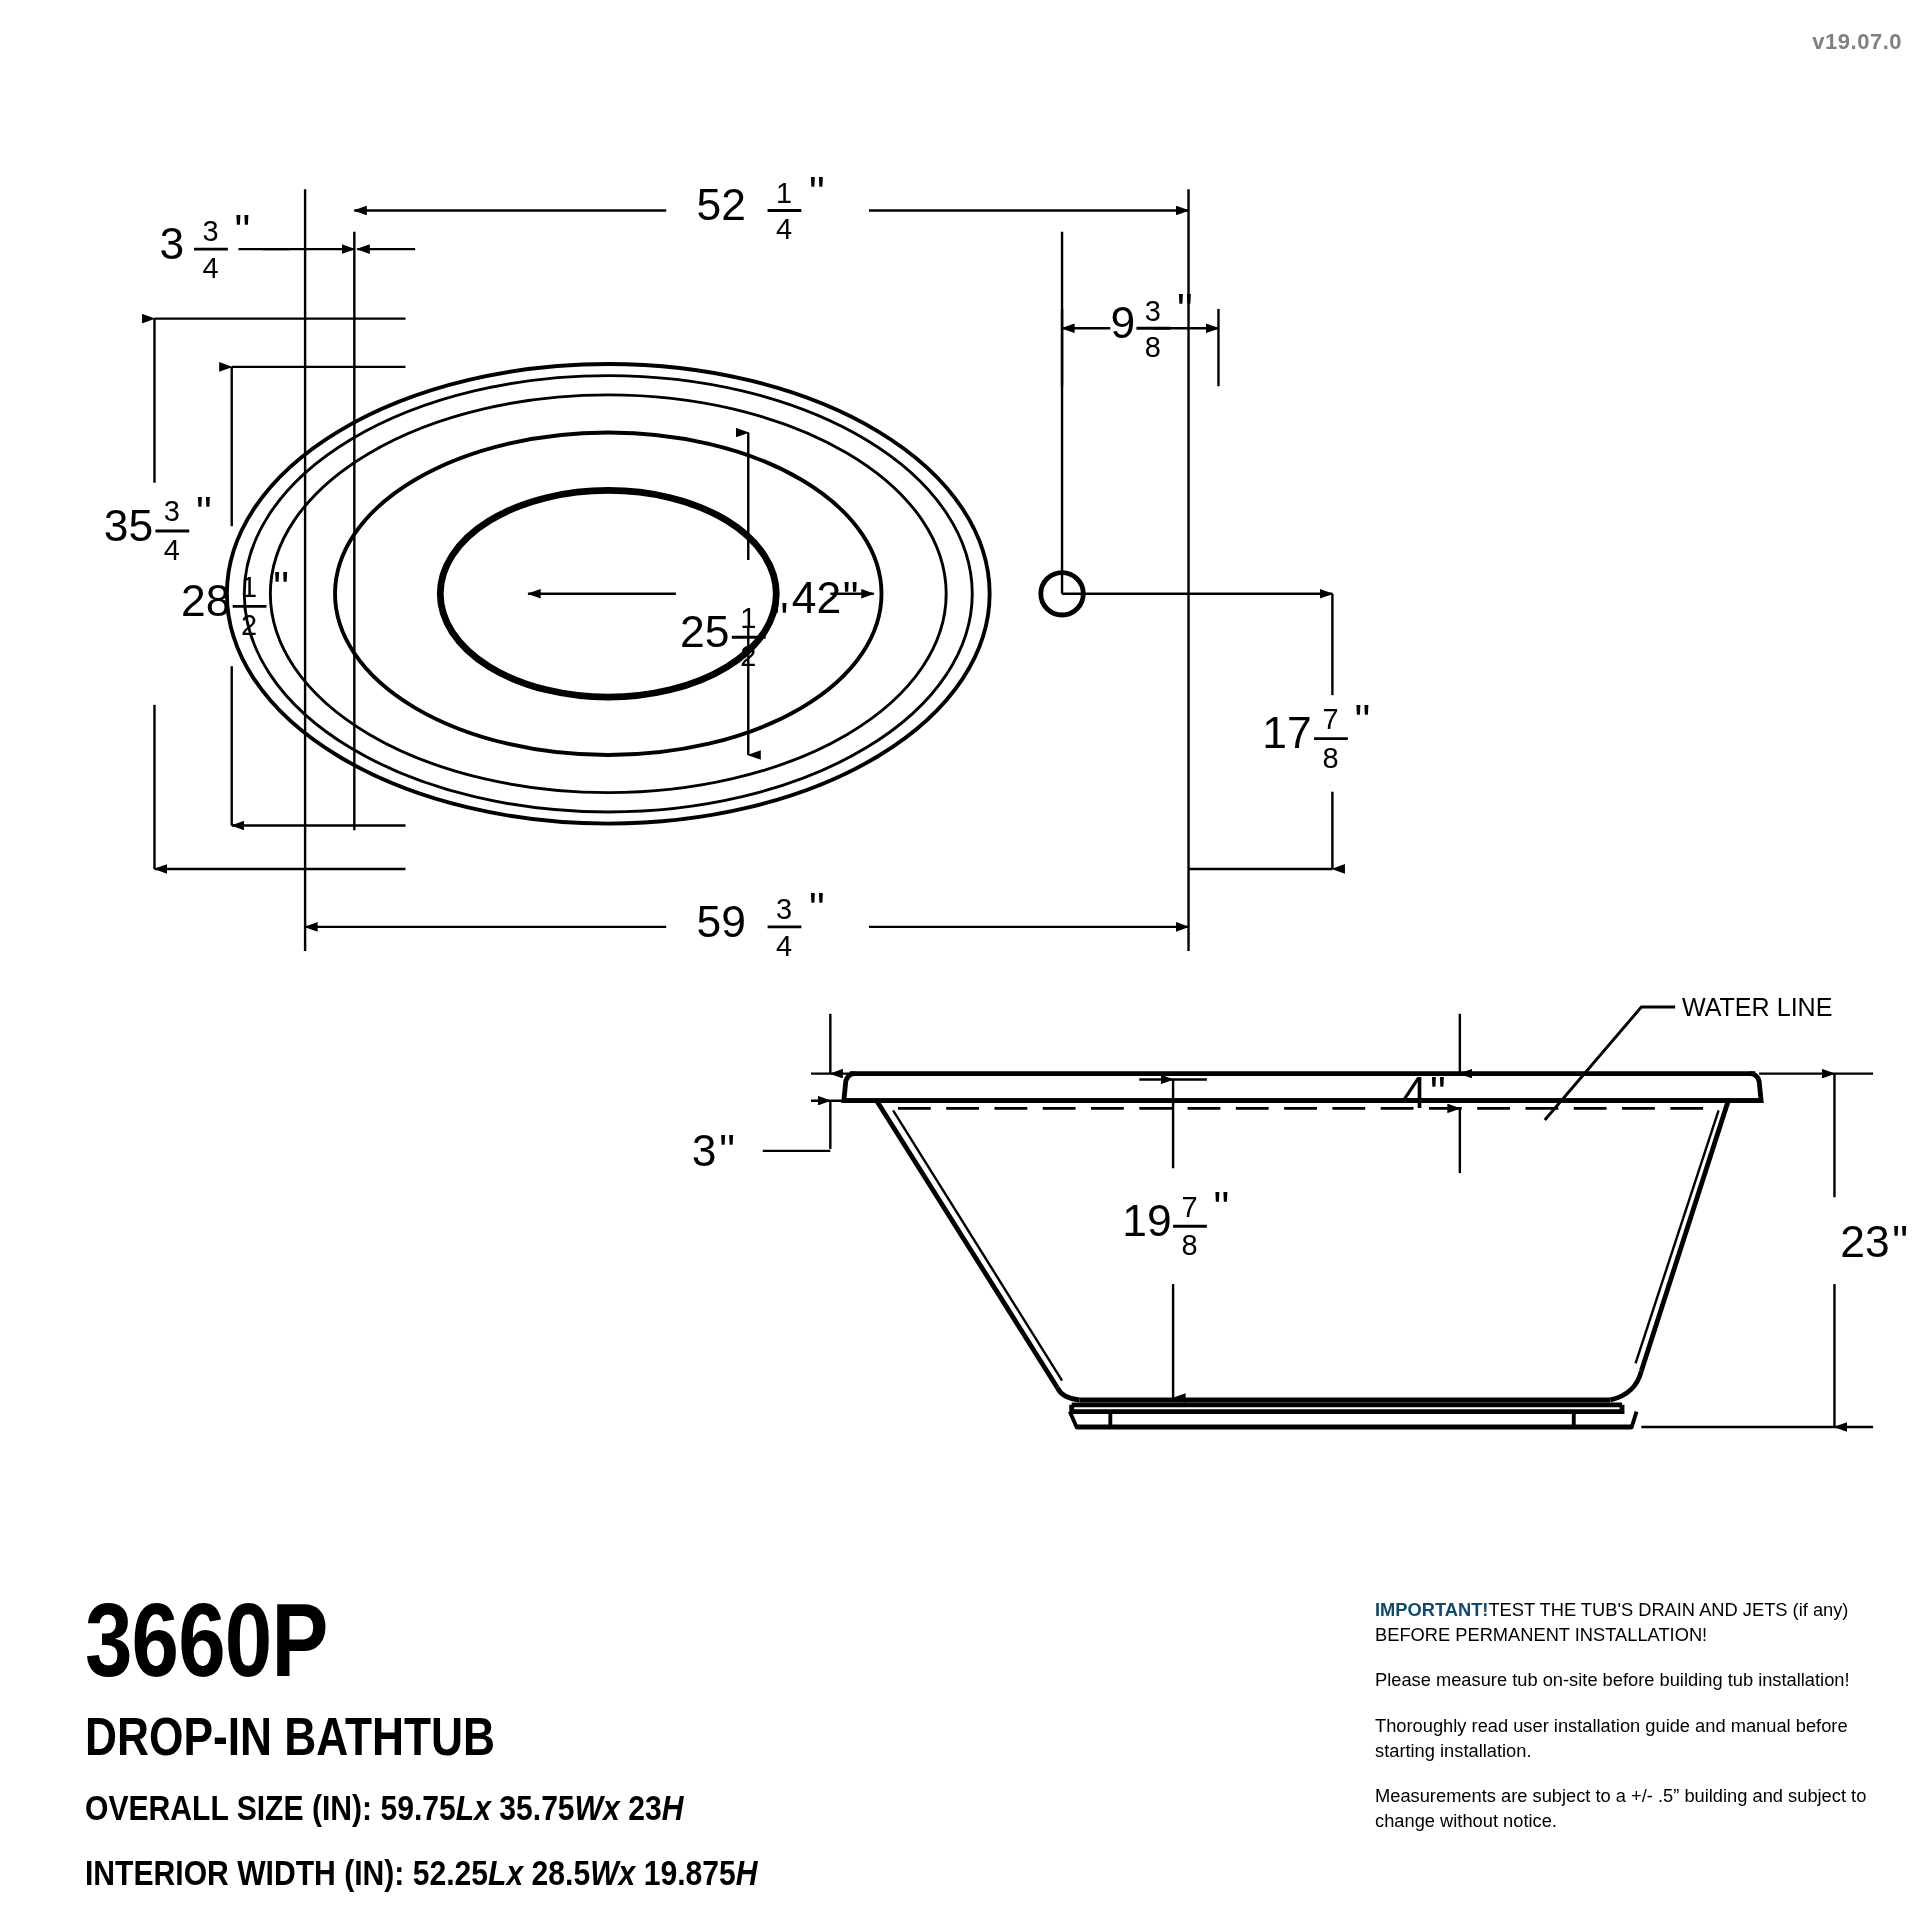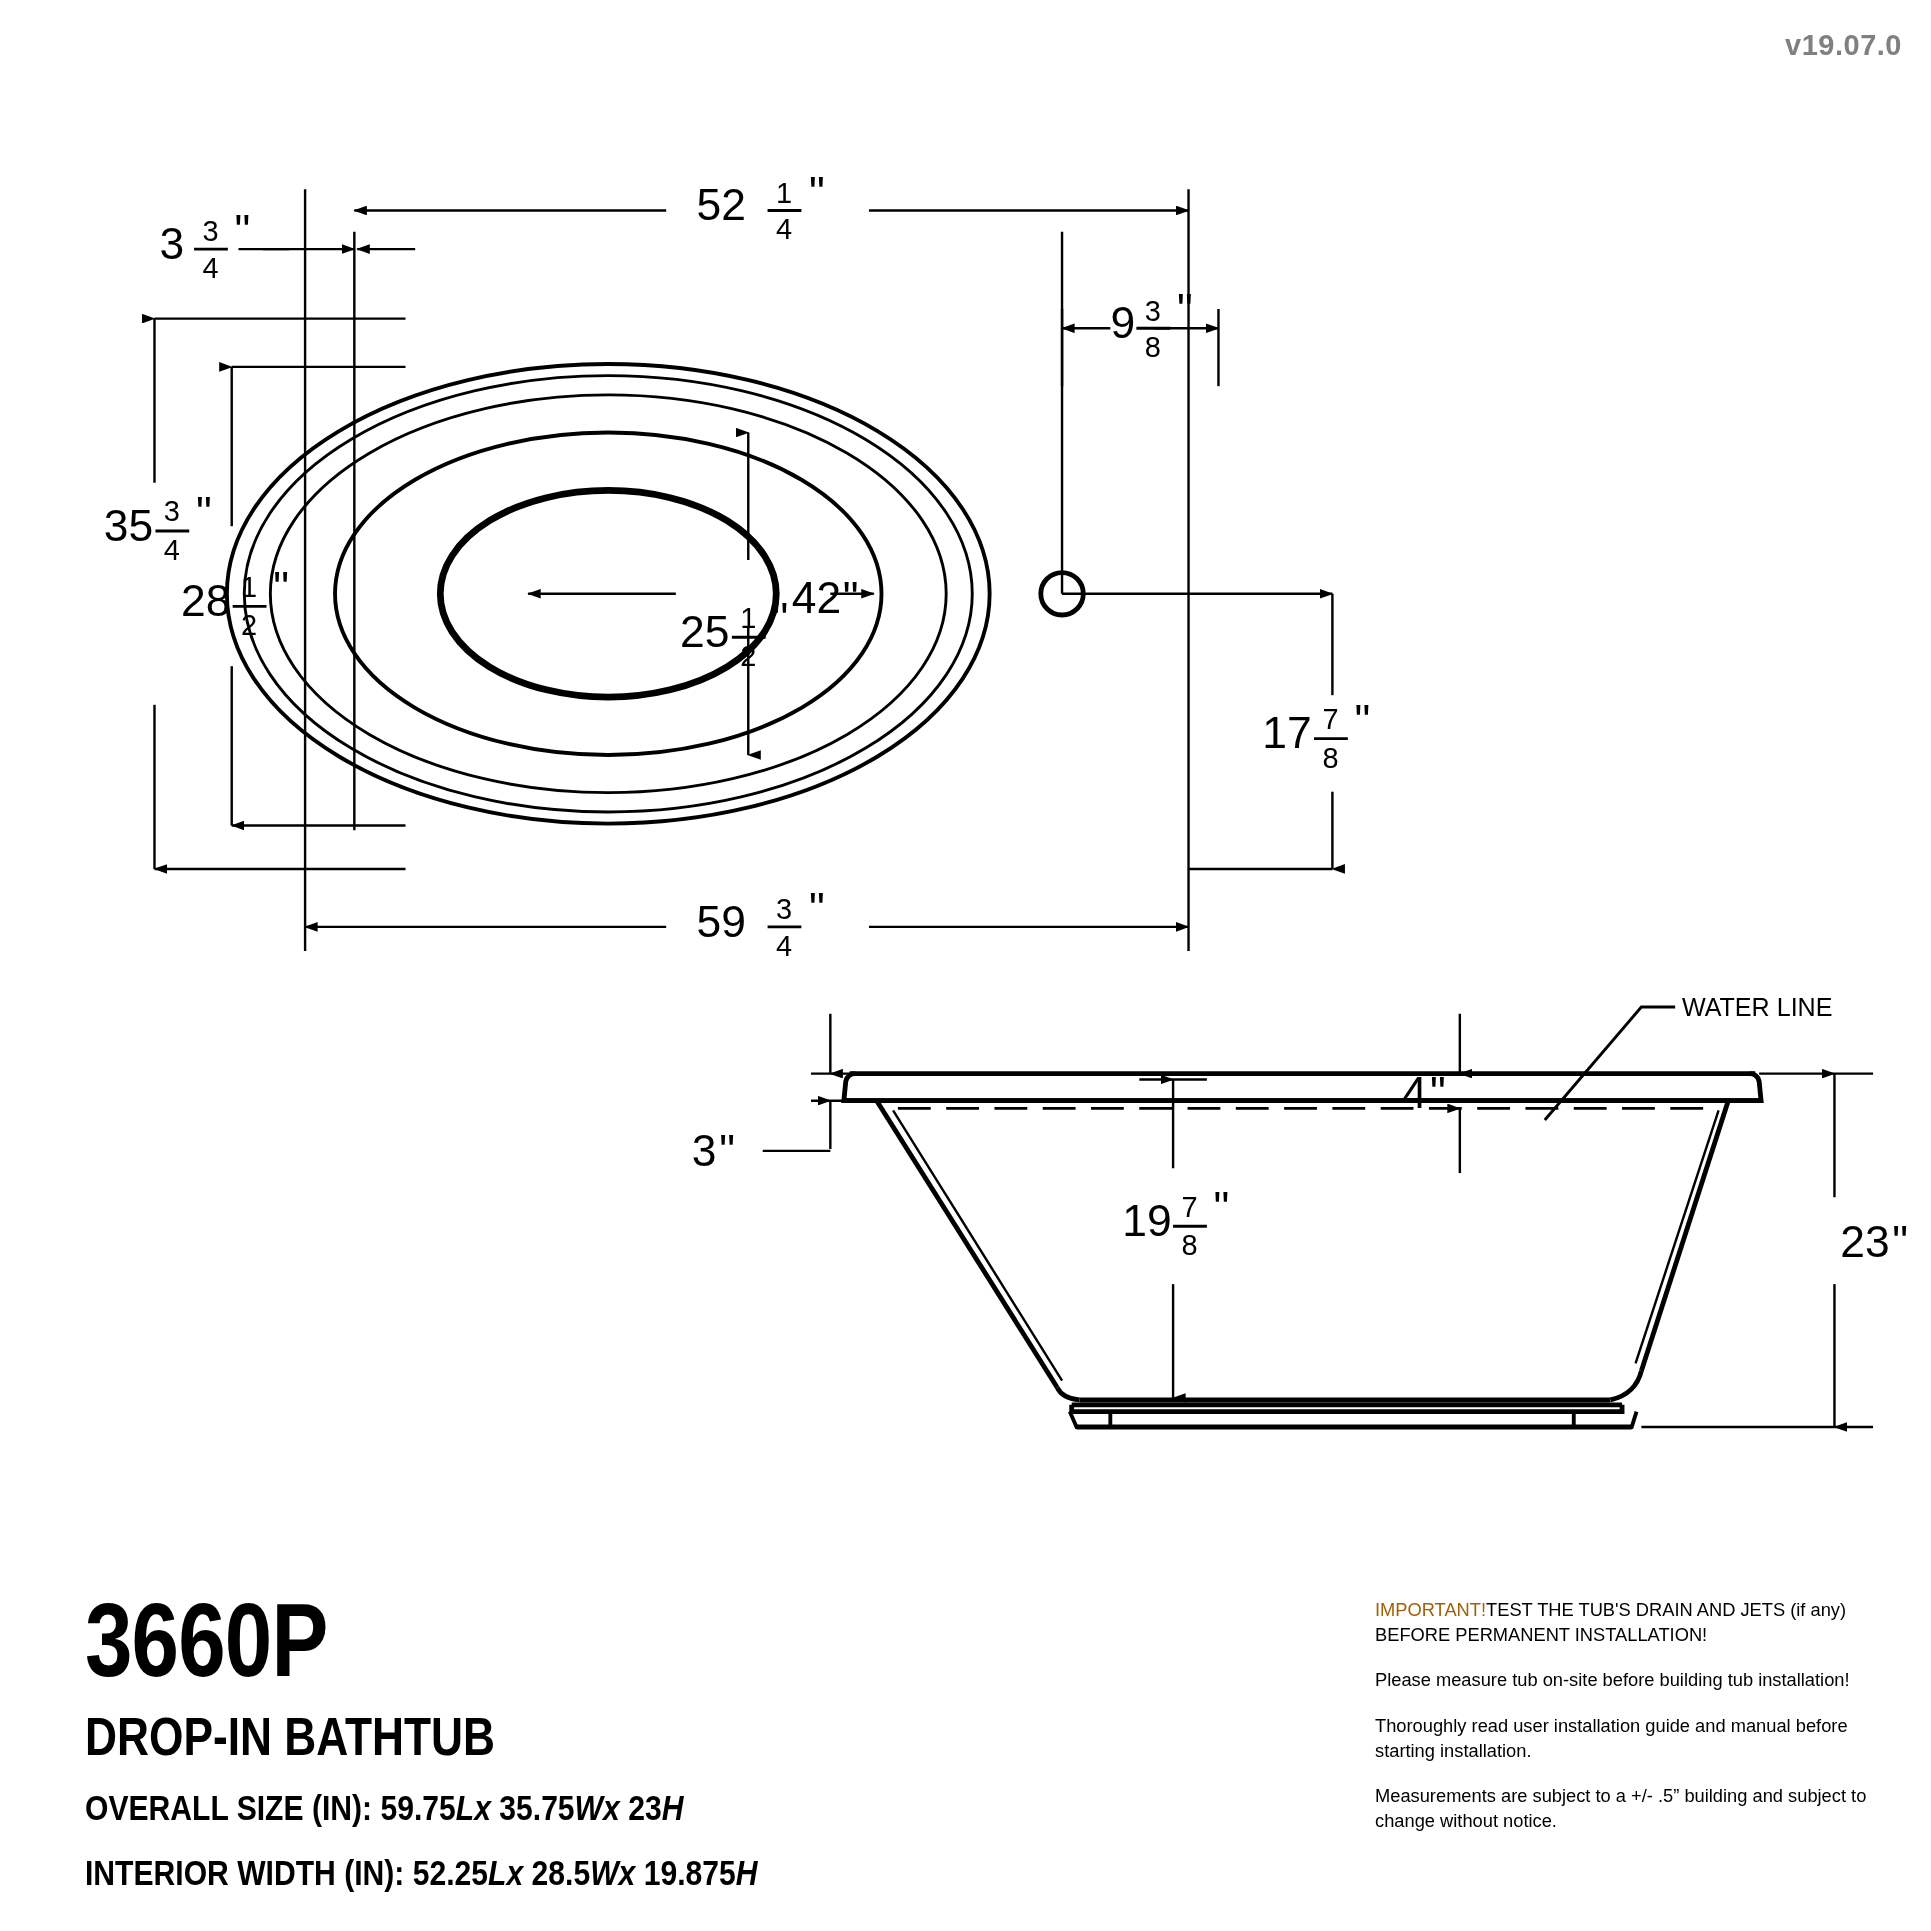--- a/index.html
+++ b/index.html
@@ -13,21 +13,21 @@
     height: 1931px;
     background: #ffffff;
     font-family: "Liberation Sans", sans-serif;
     color: #000000;
     overflow: hidden;
   }
   #version {
     position: absolute;
     top: 29px;
     right: 29px;
-    font-size: 29px;
+    font-size: 22px;
     font-weight: bold;
     color: #808080;
     letter-spacing: 0.5px;
   }
   svg.dwg {
     position: absolute;
     left: 0;
     top: 0;
     width: 1931px;
     height: 1931px;
@@ -82,22 +82,22 @@
     left: 1375px;
     top: 1598px;
     width: 512px;
     font-size: 18.3px;
     line-height: 1.35;
   }
   #notes p {
     margin: 0 0 21px 0;
   }
   #notes .important {
-    color: #a16207;
-    font-weight: normal;
+    color: #0c4a6e;
+    font-weight: bold;
   }
 </style>
 </head>
 <body>
 
 <div id="page">
 
   <div id="version">v19.07.0</div>
 
   <svg class="dwg" viewBox="0 0 2000 2000">

